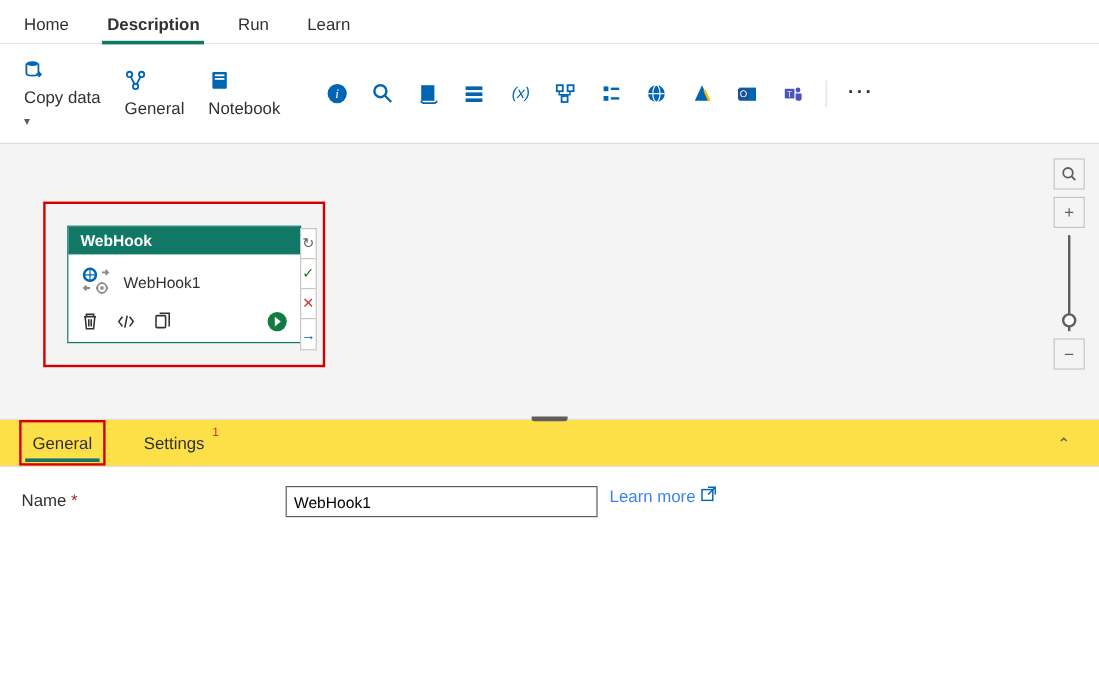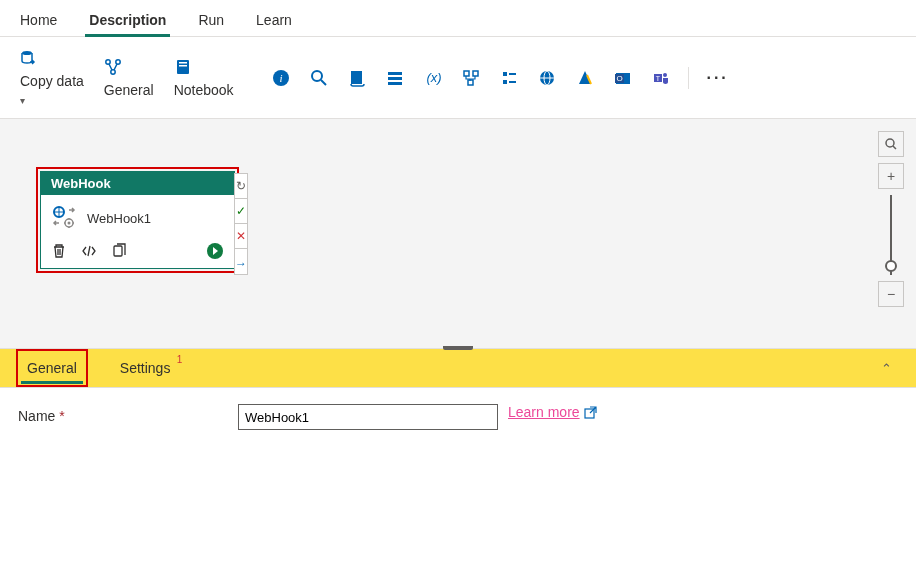--- a/index.html
+++ b/index.html
@@ -17,21 +17,21 @@
     .tool-btn .chev { font-size: 10px; color: #605e5c; }
     .icon-box { width: 18px; height: 18px; display: inline-flex; align-items: center; justify-content: center; }
     .tb-divider { width: 1px; height: 22px; background: #e1dfdd; margin: 0 6px; }
     .ellipsis { font-size: 16px; font-weight: bold; letter-spacing: 2px; padding: 4px 8px; cursor: pointer; }
 
     
     .canvas { position: relative; background: #f4f4f4; height: 230px; border-bottom: 1px solid #e1dfdd; }
     .canvas-handle { position: absolute; left: 50%; top: -1px; transform: translateX(-50%); width: 30px; height: 4px; background: #605e5c; border-radius: 0 0 2px 2px; }
 
     
-    .activity-wrap { position: absolute; top: 48px; left: 36px; border: 2px solid #d40000; padding: 2px; }
+    .activity-wrap { position: absolute; top: 48px; left: 36px; border: 2px solid #d40000; padding: 18px; }
     .activity { width: 195px; background: #fff; border: 1px solid #117865; position: relative; }
     .activity-header { background: #117865; color: #fff; padding: 4px 10px; font-size: 13px; font-weight: 600;}
     .activity-body { padding: 10px 10px 4px; display: flex; align-items: center; gap: 10px; }
     .activity-footer { padding: 6px 10px 8px; display: flex; align-items: center; gap: 14px; }
     .act-icon { cursor: pointer; display:inline-flex; align-items:center; justify-content:center; }
     .act-run { margin-left: auto; }
     .side-handles { position: absolute; right: -14px; top: 1px; width: 14px; display: flex; flex-direction: column; border: 1px solid #c8c6c4; background: #fff; }
     .side-handle { height: 25px; display:flex; align-items:center; justify-content:center; border-bottom:1px solid #c8c6c4; font-size:12px; cursor:pointer; }
     .side-handle:last-child { border-bottom: none; }
 
@@ -50,21 +50,21 @@
     .badge { position:absolute; top: 2px; right: -6px; color:#d13438; font-size:10px; }
     .collapse-chev { margin-left: auto; cursor:pointer; color:#605e5c; padding:8px; }
 
     
     .form { padding: 16px 18px; }
     .form-row { display: flex; align-items: flex-start; margin-bottom: 20px; }
     .form-label { width: 220px; font-size: 14px; padding-top: 4px; }
     .req { color: #a4262c; }
     .form-input { width: 260px; height: 26px; border: 1px solid #605e5c; padding: 2px 6px; font-size: 13px; font-family: inherit; }
     .form-textarea { width: 260px; height: 56px; border: 1px solid #605e5c; padding: 4px 6px; font-size: 13px; font-family: inherit; resize: both; }
-    .learn-more { margin-left: 10px; color: #ec4899; font-size: 14px; cursor: pointer; display:inline-flex; align-items:center; gap:4px;text-decoration:underline; }
+    .learn-more { margin-left: 10px; color: #3b82f6; font-size: 14px; cursor: pointer; display:inline-flex; gap:4px; }
   </style>
 </head>
 <body>
 
 <div class="top-tabs">
   <div class="top-tab">Home</div>
   <div class="top-tab active">Description</div>
   <div class="top-tab">Run</div>
   <div class="top-tab">Learn</div>
 </div>

